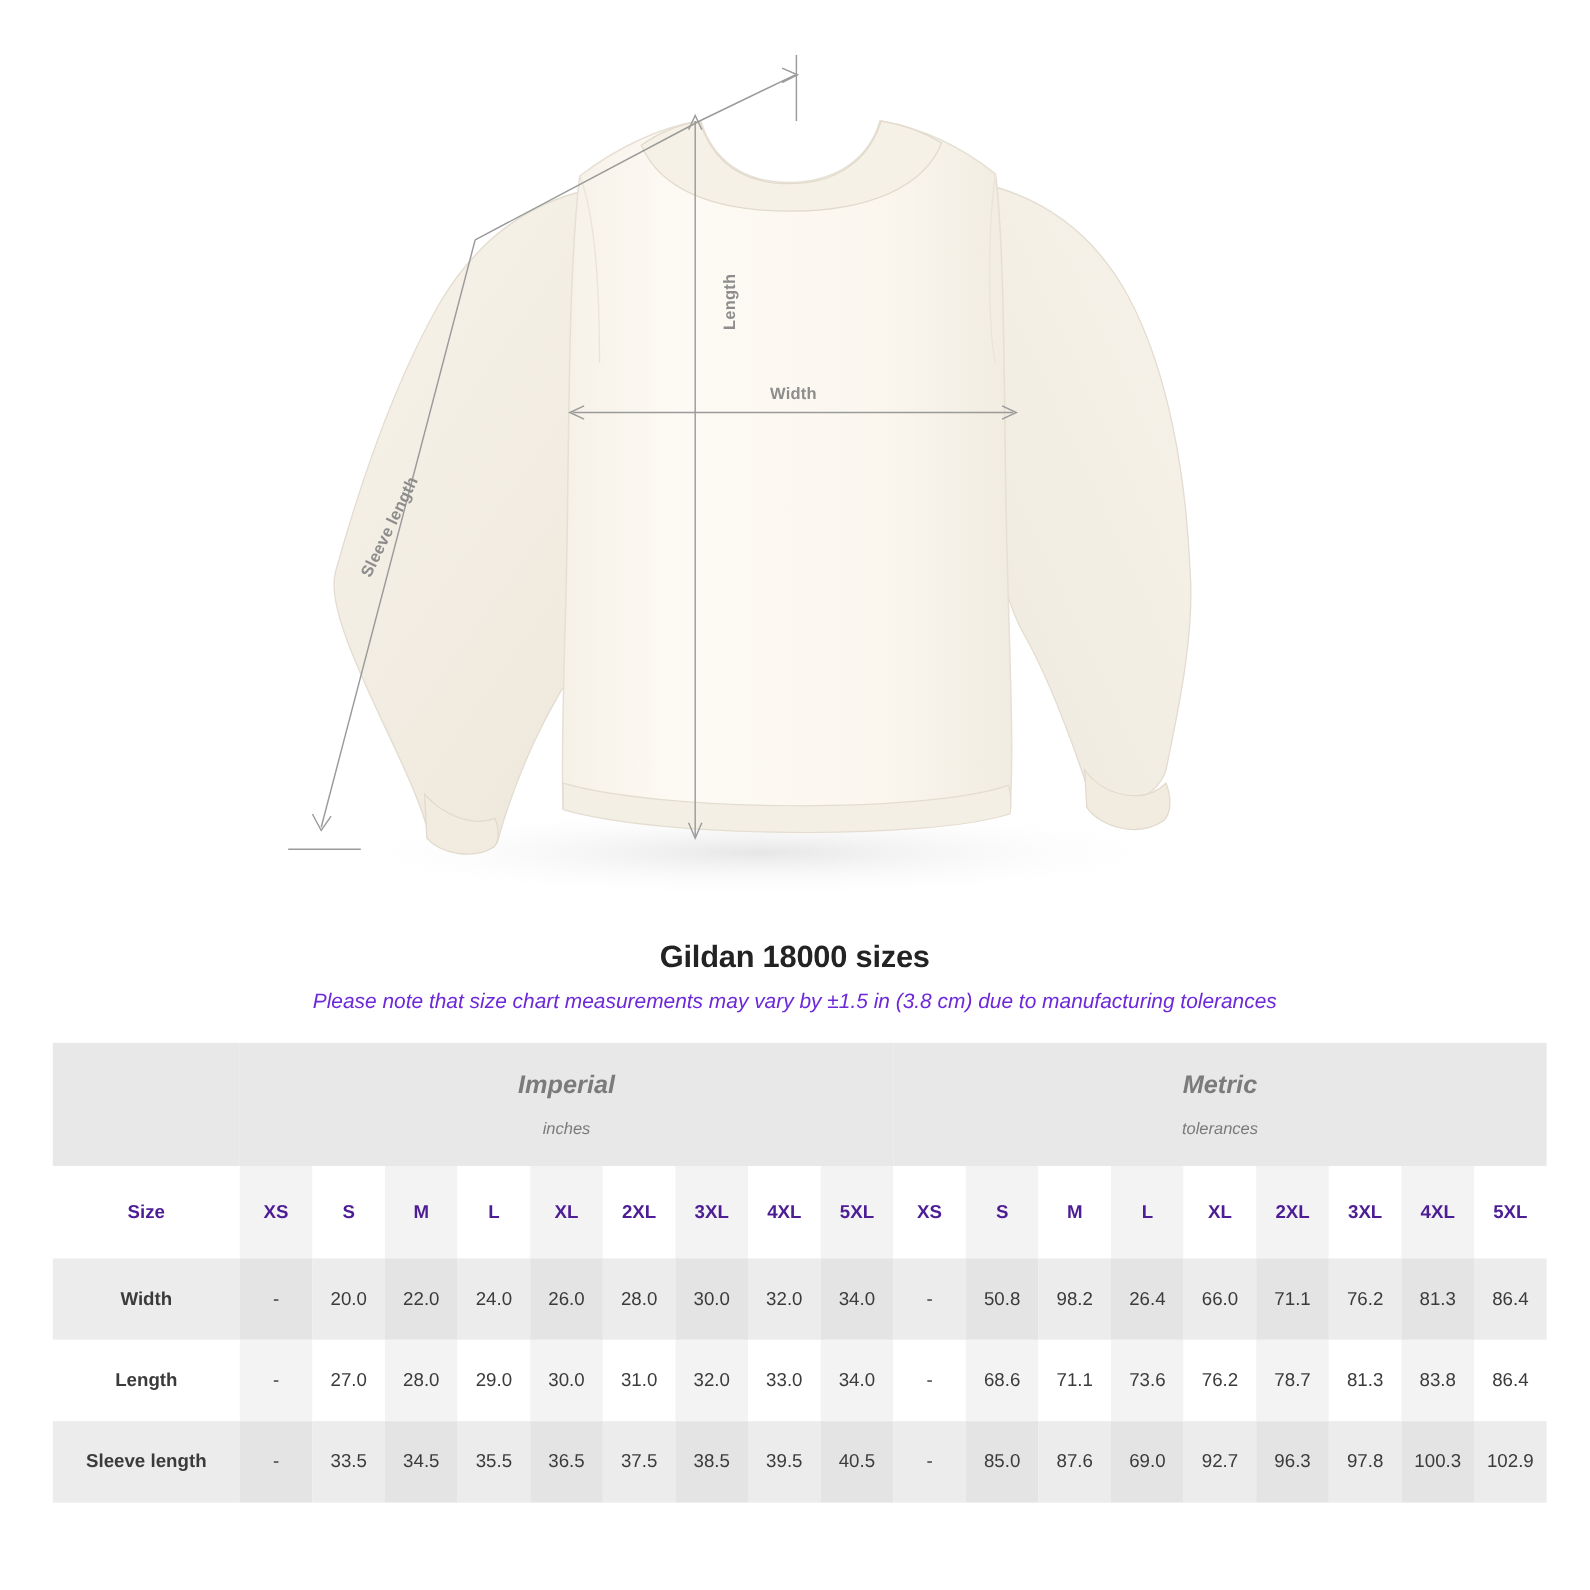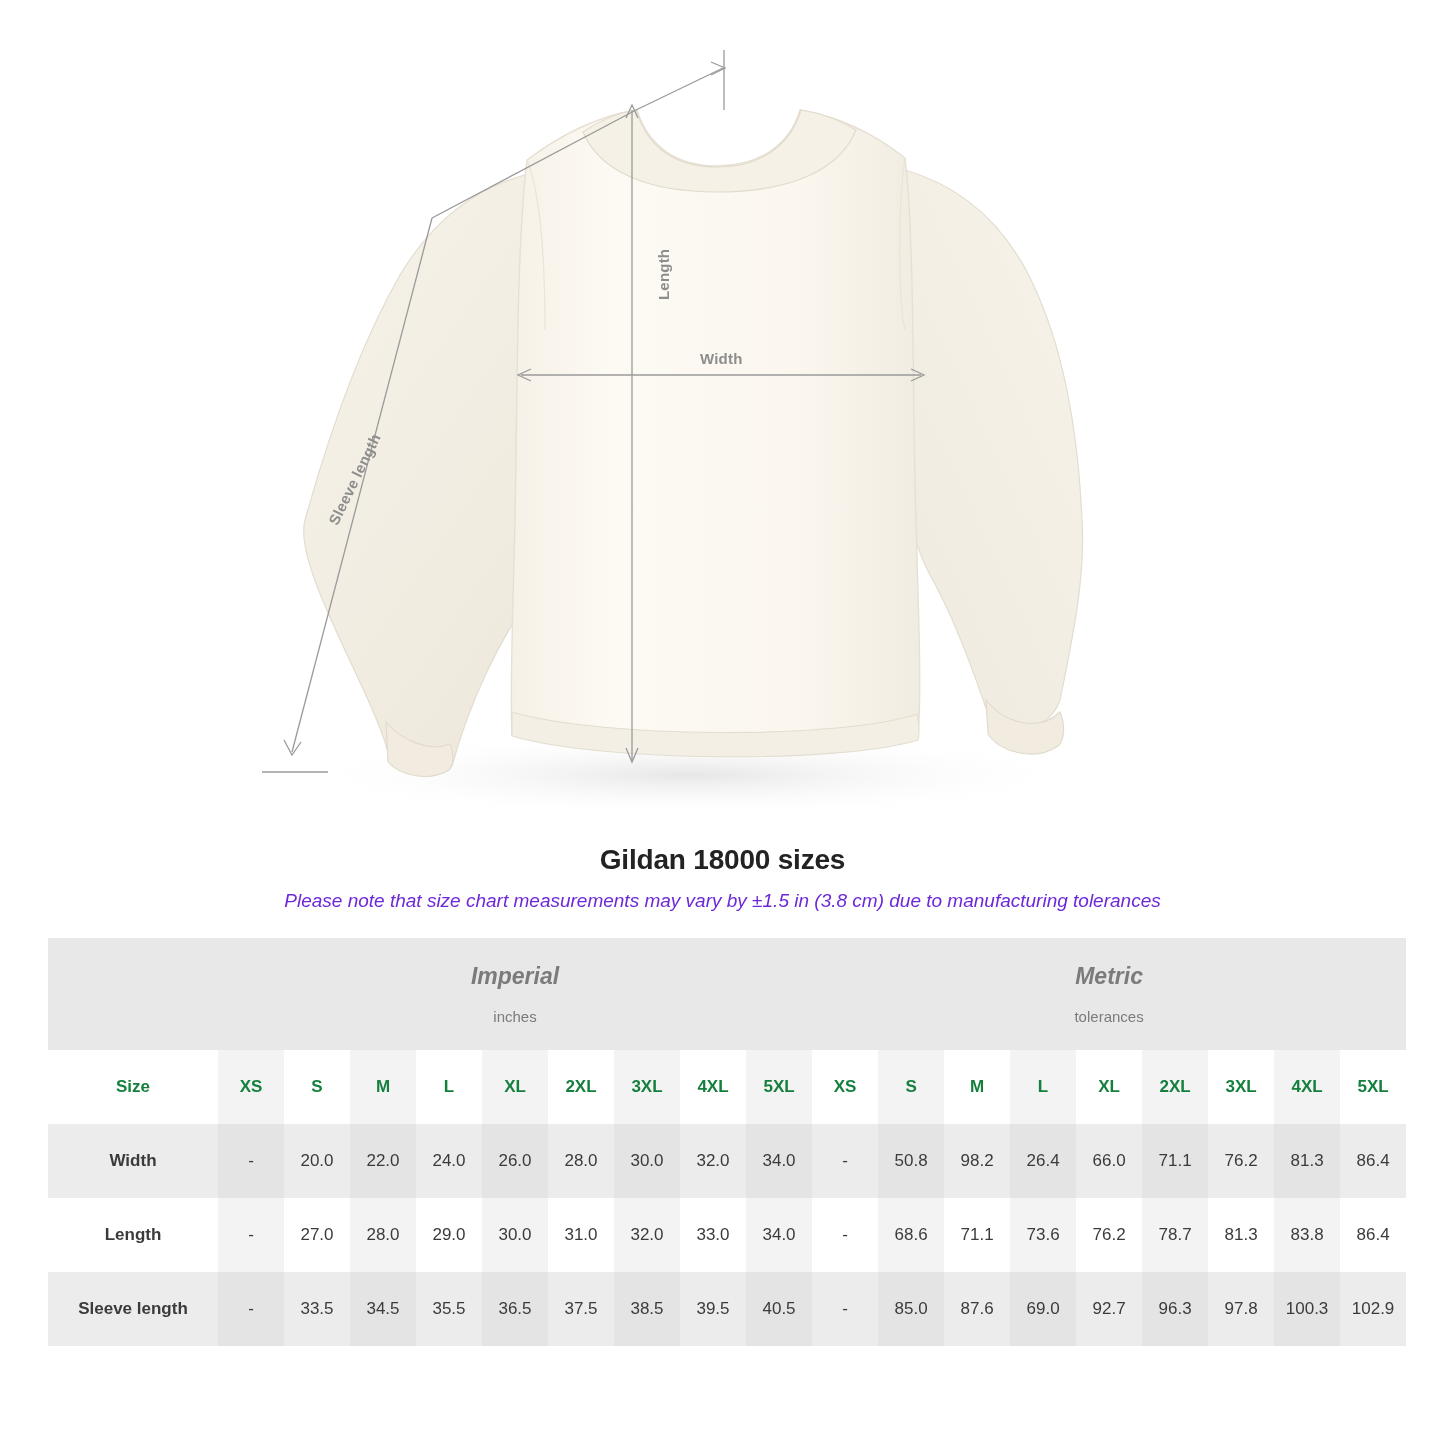--- a/index.html
+++ b/index.html
@@ -46,21 +46,21 @@
     transform-origin: left top;
   }
   .dim-label.sleeve {
     transform: rotate(-64deg);
     transform-origin: left top;
   }
 
   
   .title-block {
     text-align: center;
-    margin-top: 4px;
+    margin-top: 14px;
   }
   .chart-title {
     font-size: 28px;
     font-weight: bold;
     color: #232323;
     margin: 0 0 14px 0;
     letter-spacing: -0.2px;
   }
   .chart-note {
     font-size: 19px;
@@ -91,28 +91,29 @@
   }
   .unit-name {
     font-size: 23px;
     font-style: italic;
     font-weight: bold;
     color: #7b7b7b;
     line-height: 1.2;
   }
   .unit-sub {
     font-size: 15px;
+    font-style: italic;
     color: #7b7b7b;
     margin-top: 18px;
   }
   .head-row td {
-    height: 74px;
+    height: 84px;
     font-size: 17px;
     font-weight: bold;
-    color: #15803d;
+    color: #4c1d95;
     background: #ffffff;
   }
   .head-row td.rowlabel {
     font-size: 17px;
   }
   .head-row td.alt {
     background: #f3f3f3;
   }
   .data-row td {
     height: 74px;

